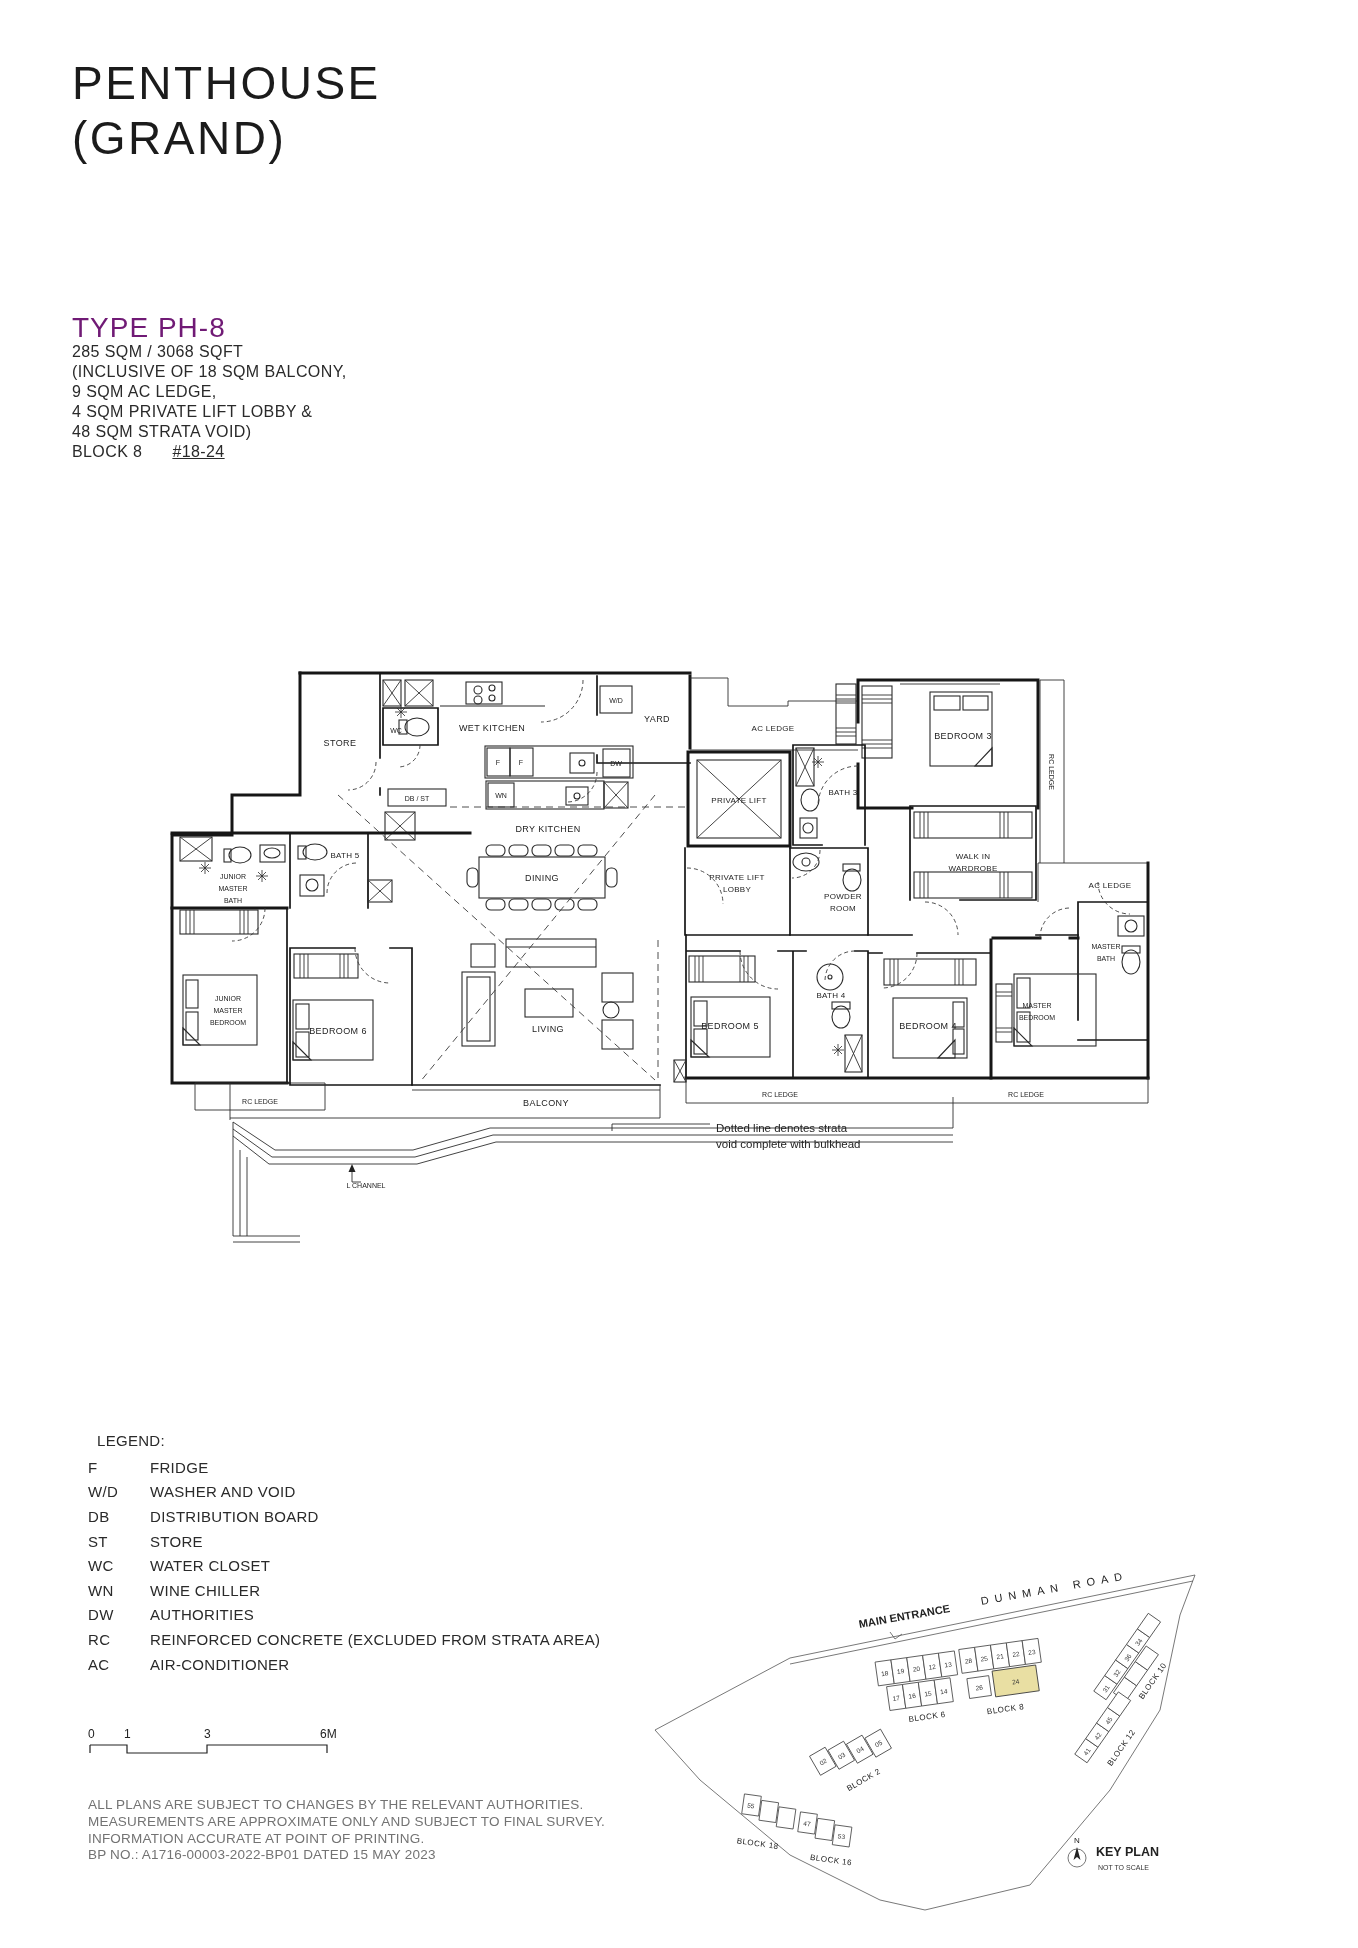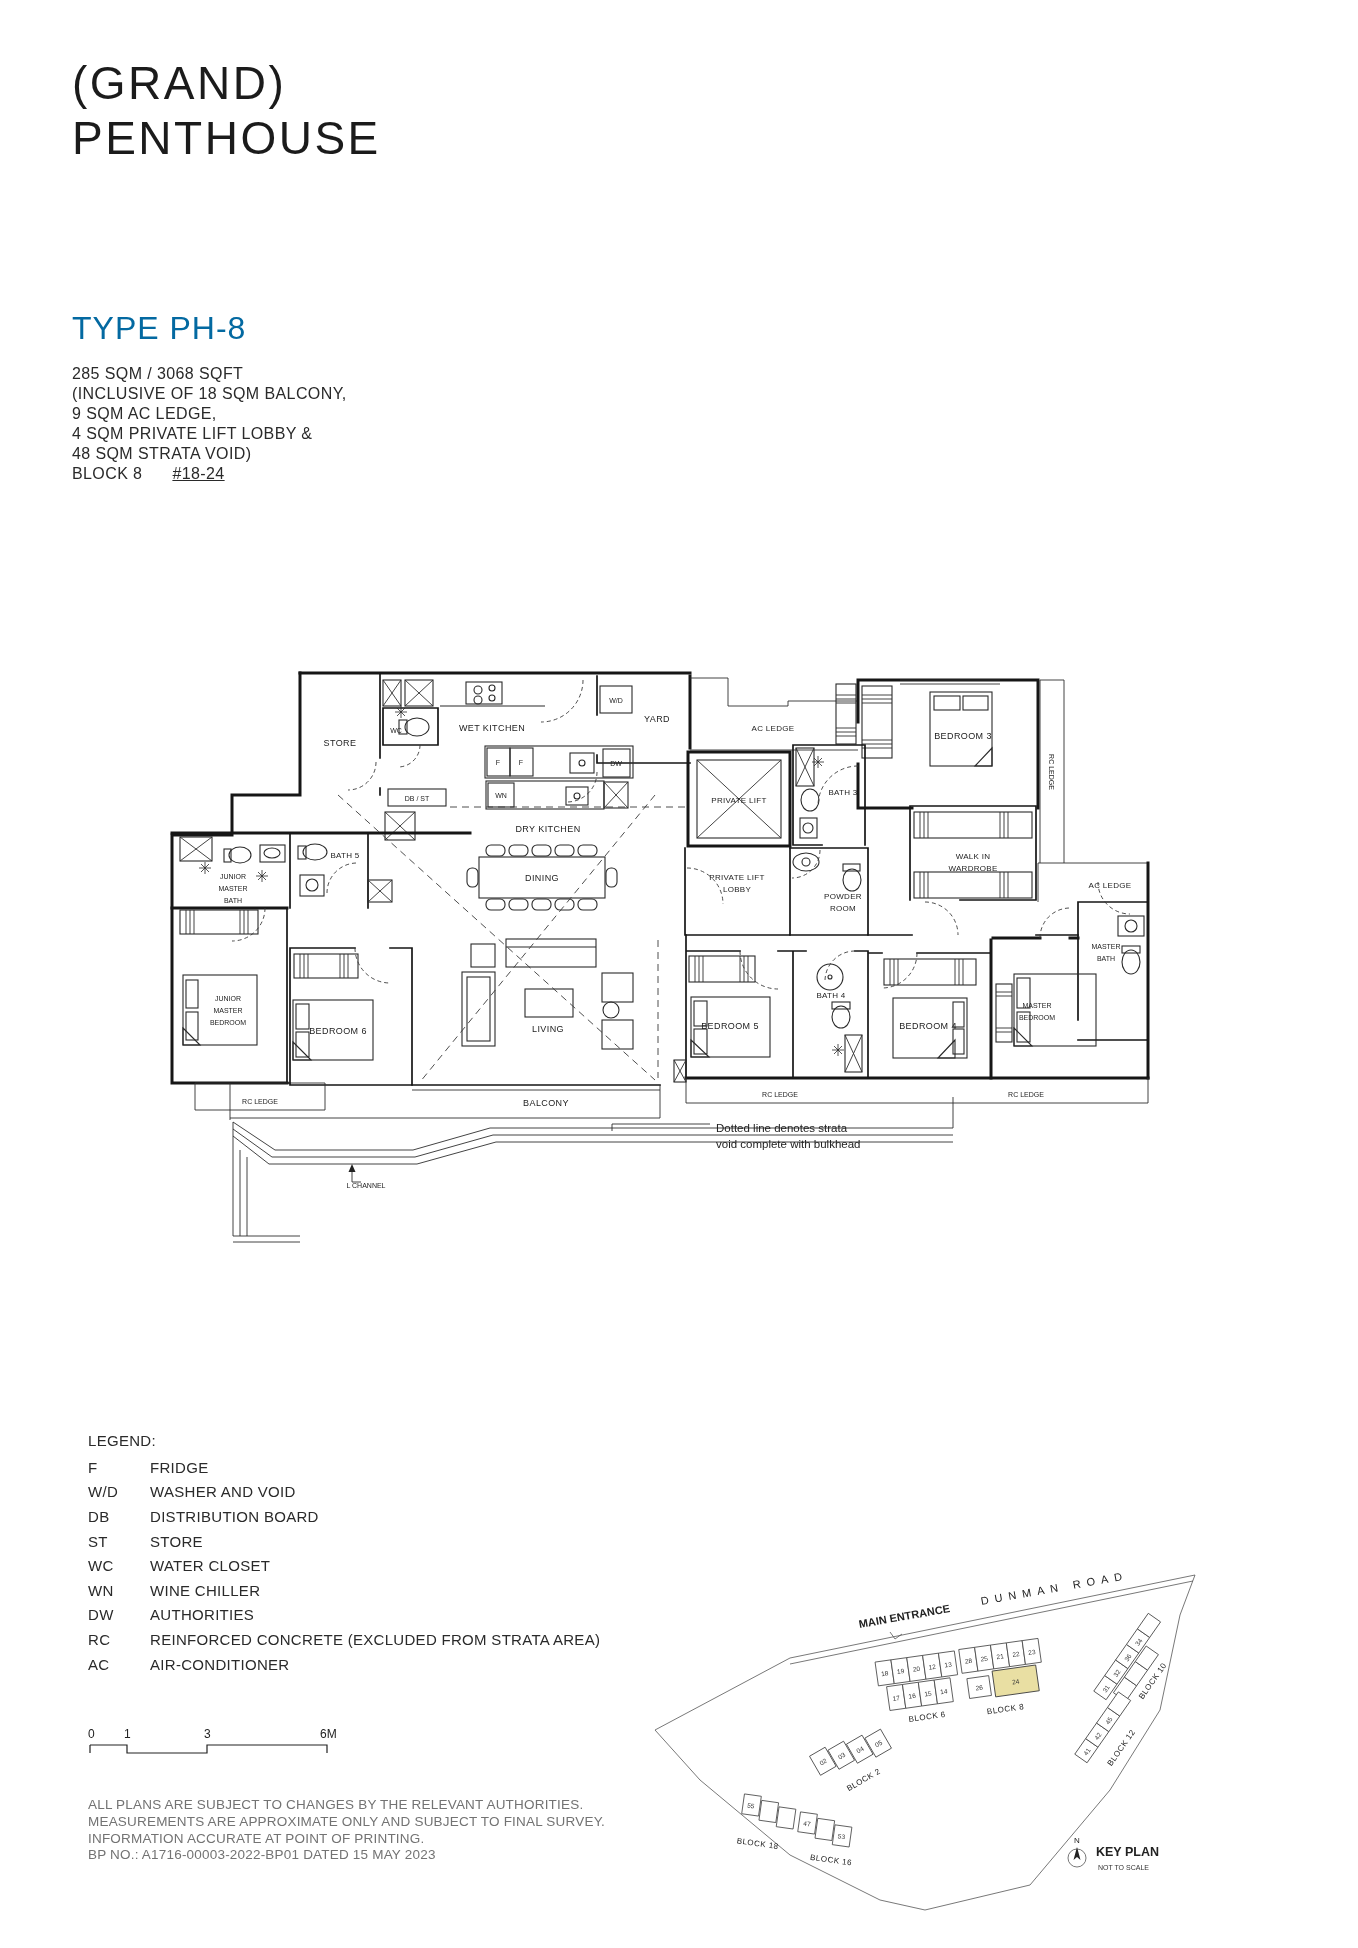--- a/index.html
+++ b/index.html
@@ -1,23 +1,23 @@
 <!DOCTYPE html>
 <html><head>
 <meta charset="utf-8">
 <style>
   html,body{margin:0;padding:0;background:#ffffff;}
   body{font-family:"Liberation Sans","DejaVu Sans",sans-serif;color:#1d1d1d;}
   .page{position:relative;width:1358px;height:1948px;background:#fff;overflow:hidden;}
   .title{position:absolute;left:72px;top:56px;font-size:46px;line-height:55px;letter-spacing:2.5px;font-weight:400;color:#1b1b1b;}
   .unitinfo{position:absolute;left:72px;top:318px;font-size:16px;line-height:20px;letter-spacing:.4px;color:#2a2a2a;}
-  .unitinfo .type{font-size:32px;letter-spacing:1px;margin-bottom:26px;color:#0369a1;}
+  .unitinfo .type{font-size:28px;letter-spacing:1px;margin-bottom:4px;color:#701a75;}
   .unitinfo .blockline span+span{margin-left:30px;text-decoration:underline;}
   .legend{position:absolute;left:88px;top:1432px;font-size:15px;color:#2a2a2a;letter-spacing:.3px;}
-  .legend-heading{margin-bottom:6px;}
+  .legend-heading{margin-bottom:6px;margin-left:9px;}
   .legend-row{display:flex;align-items:center;height:24.6px;}
   .legend-abbr{width:62px;flex:0 0 62px;}
   .void-icon{width:20px;height:13px;display:inline-block;}
   svg text{font-family:"Liberation Sans","DejaVu Sans",sans-serif;}
   .plan-svg{position:absolute;left:120px;top:520px;}
   .scale-svg{position:absolute;left:82px;top:1726px;}
   .key-svg{position:absolute;left:640px;top:1540px;}
   .disclaimer{position:absolute;left:88px;top:1797px;font-size:13.5px;line-height:16.8px;letter-spacing:.2px;color:#737373;}
   
   .w{stroke:#161616;stroke-width:3;fill:none;stroke-linecap:square;}
@@ -34,22 +34,22 @@
   .kpu{stroke:#444;stroke-width:.8;fill:#fff;}
   .kpt{font-size:6.5px;fill:#333;text-anchor:middle;}
   .kpb{font-size:8px;fill:#222;text-anchor:middle;letter-spacing:.5px;}
 </style>
 </head>
 <body>
 
 <div class="page">
 
   <div class="title">
+    <div>PENTHOUSE</div>
     <div>(GRAND)</div>
-    <div>PENTHOUSE</div>
   </div>
 
   <div class="unitinfo">
     <div class="type">TYPE PH-8</div>
     <div>285 SQM / 3068 SQFT</div>
     <div>(INCLUSIVE OF 18 SQM BALCONY,</div>
     <div>9 SQM AC LEDGE,</div>
     <div>4 SQM PRIVATE LIFT LOBBY &amp;</div>
     <div>48 SQM STRATA VOID)</div>
     <div class="blockline">

